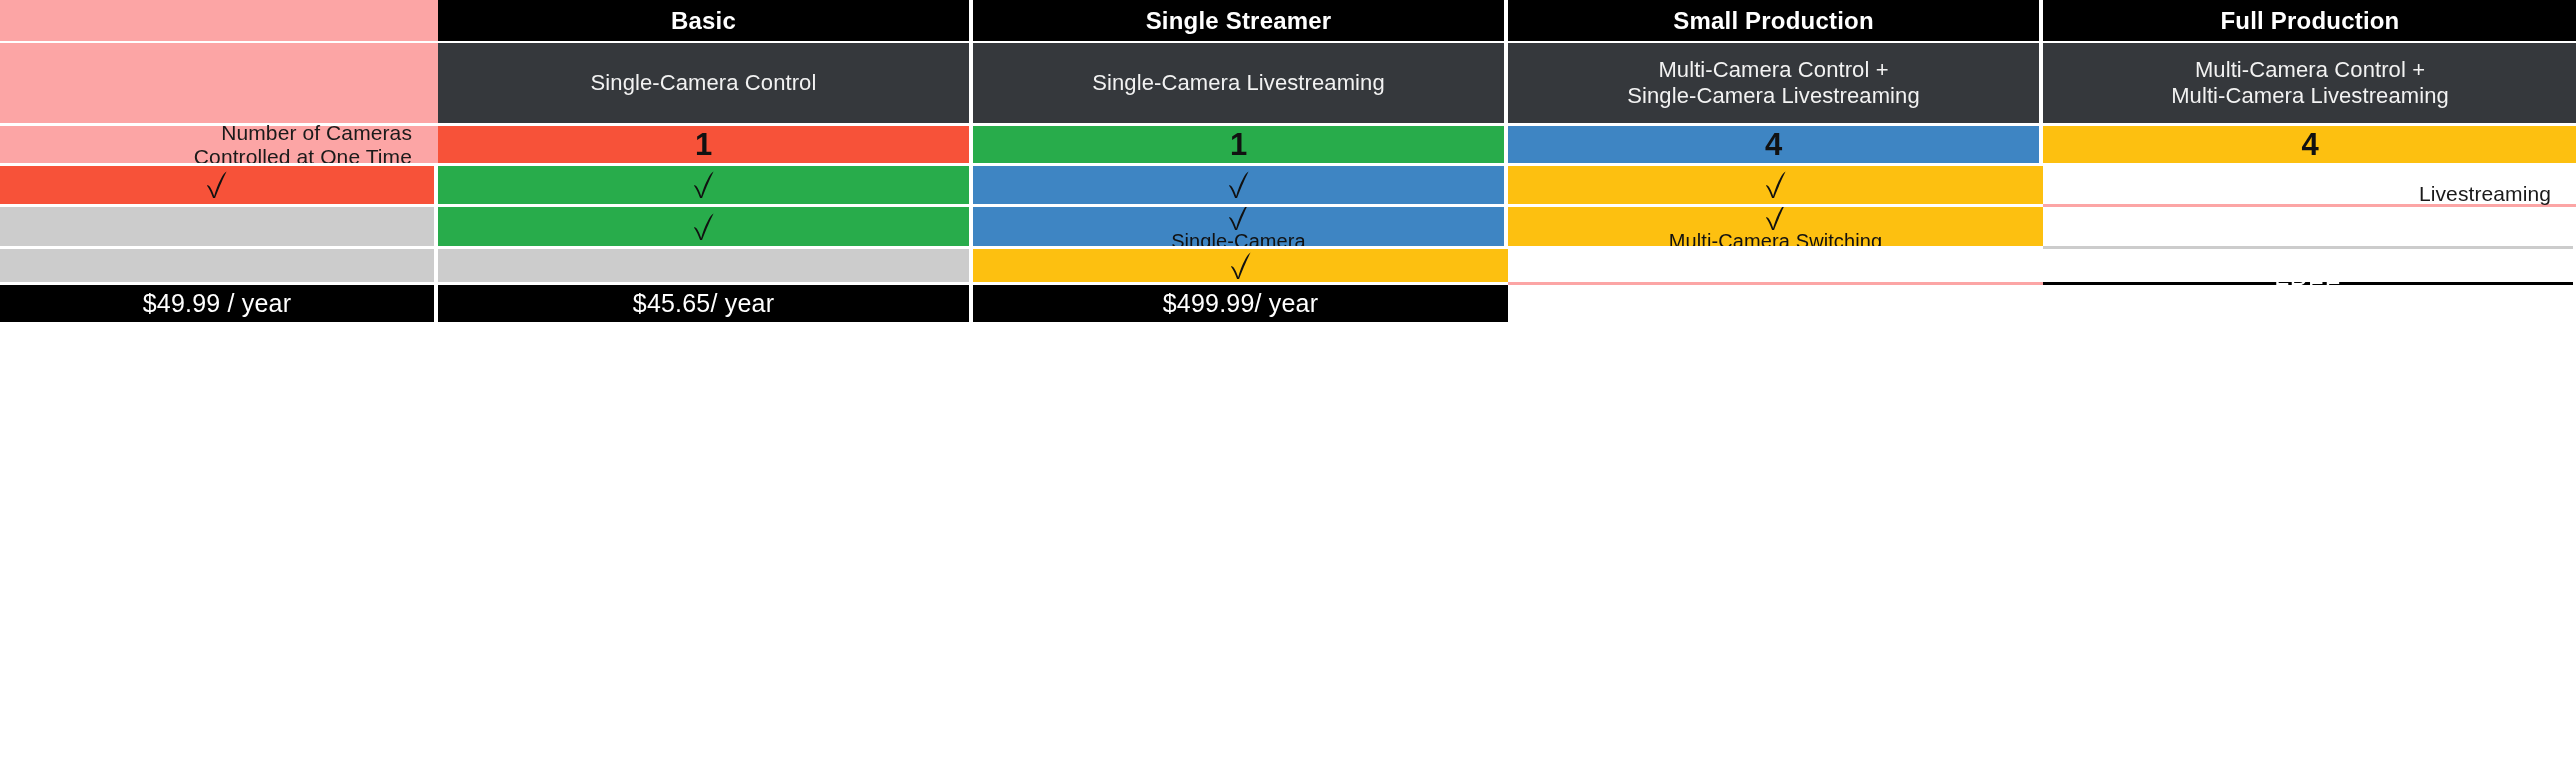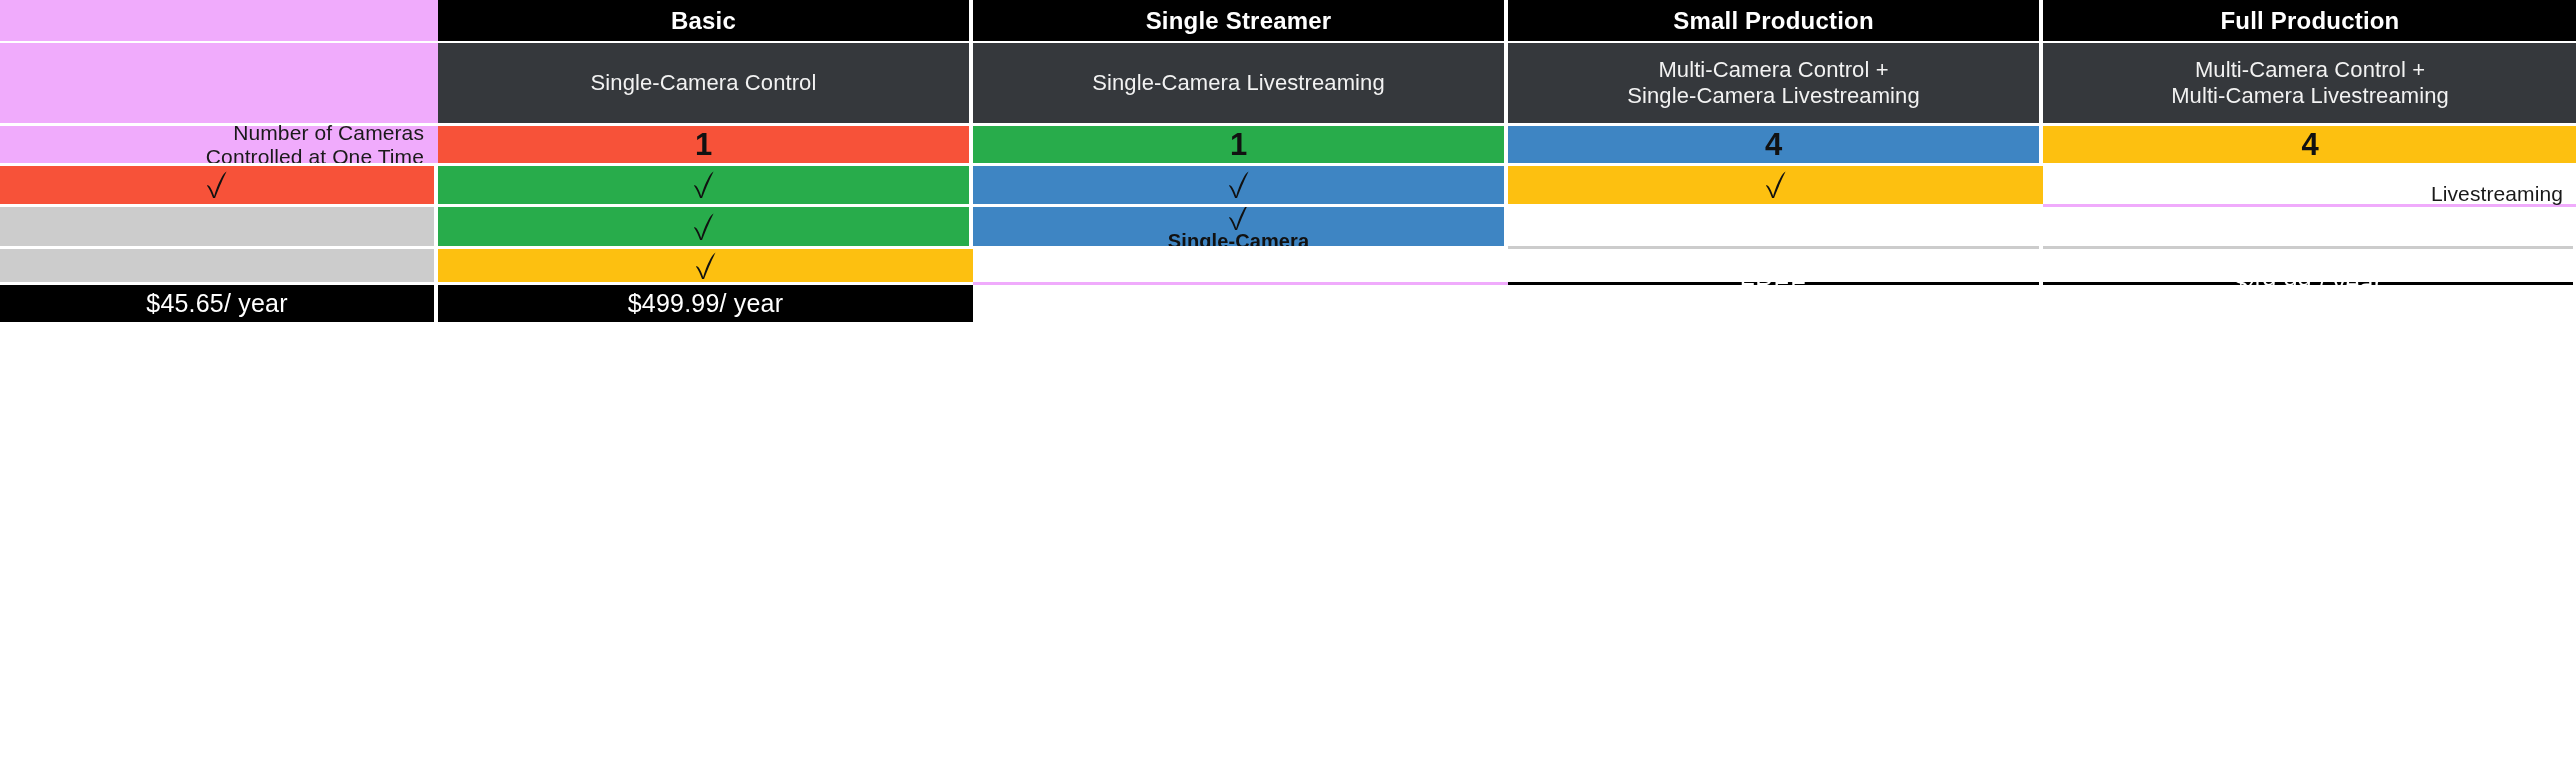--- a/index.html
+++ b/index.html
@@ -32,29 +32,29 @@
     grid-template-columns: 438px 535px 535px 535px 534px;
     grid-template-rows: 41px 2.4px 80px 3px 37px 3px 38px 3px 39px 3px 33px 3px 37px;
     column-gap: 0px;
   }
 
   
   .label-cell {
     display: flex;
     align-items: center;
     justify-content: flex-end;
-    padding-right: 14px;
+    padding-right: 26px;
     box-sizing: border-box;
     text-align: right;
     color: #1a1a1a;
     font-size: 21px;
     line-height: 1.14;
     letter-spacing: 0.1px;
     white-space: pre-line;
-    background: #f0abfc;
+    background: #fca5a5;
   }
 
   
   .cell {
     box-sizing: border-box;
     border-right: 4.8px solid #ffffff;
     display: flex;
     flex-direction: column;
     align-items: center;
     justify-content: center;
@@ -97,21 +97,21 @@
   }
 
   .checkmark {
     display: block;
     line-height: 1;
   }
   .checkmark svg { display: block; }
 
   .subnote {
     font-size: 20px;
-    font-weight: bold;
+    font-weight: normal;
     color: #111111;
     line-height: 1;
     margin-top: 0;
     letter-spacing: 0.1px;
   }
 
   
   .price {
     background: #000000;
     color: #ffffff;
@@ -240,20 +240,28 @@
         </span>
       </div>
     <div class="cell" style="background: rgb(62, 133, 195);">
         <span class="checkmark">
           <svg viewBox="0 0 100 100" width="28" height="28">
             <path d="M14 52 C20 48 26 56 32 70 C36 79 38 86 40 90 C44 74 54 46 66 24 C72 13 78 6 84 2 C80 10 74 22 68 36 C58 59 48 84 43 96 L36 96 C30 80 22 62 14 52 Z" fill="#111111"></path>
           </svg>
         </span>
         <span class="subnote">Single-Camera</span>
       </div>
+    <div class="cell last" style="background: rgb(253, 192, 16);">
+        <span class="checkmark">
+          <svg viewBox="0 0 100 100" width="28" height="28">
+            <path d="M14 52 C20 48 26 56 32 70 C36 79 38 86 40 90 C44 74 54 46 66 24 C72 13 78 6 84 2 C80 10 74 22 68 36 C58 59 48 84 43 96 L36 96 C30 80 22 62 14 52 Z" fill="#111111"></path>
+          </svg>
+        </span>
+        <span class="subnote">Multi-Camera Switching</span>
+      </div>
 
     <div class="spacer"></div>
     <div class="spacer"></div>
     <div class="spacer"></div>
     <div class="spacer"></div>
     <div class="spacer"></div>
 
     <div class="cell" style="background: rgb(204, 204, 204);"></div>
     <div class="cell" style="background: rgb(204, 204, 204);"></div>
     <div class="cell" style="background: rgb(204, 204, 204);"></div>

